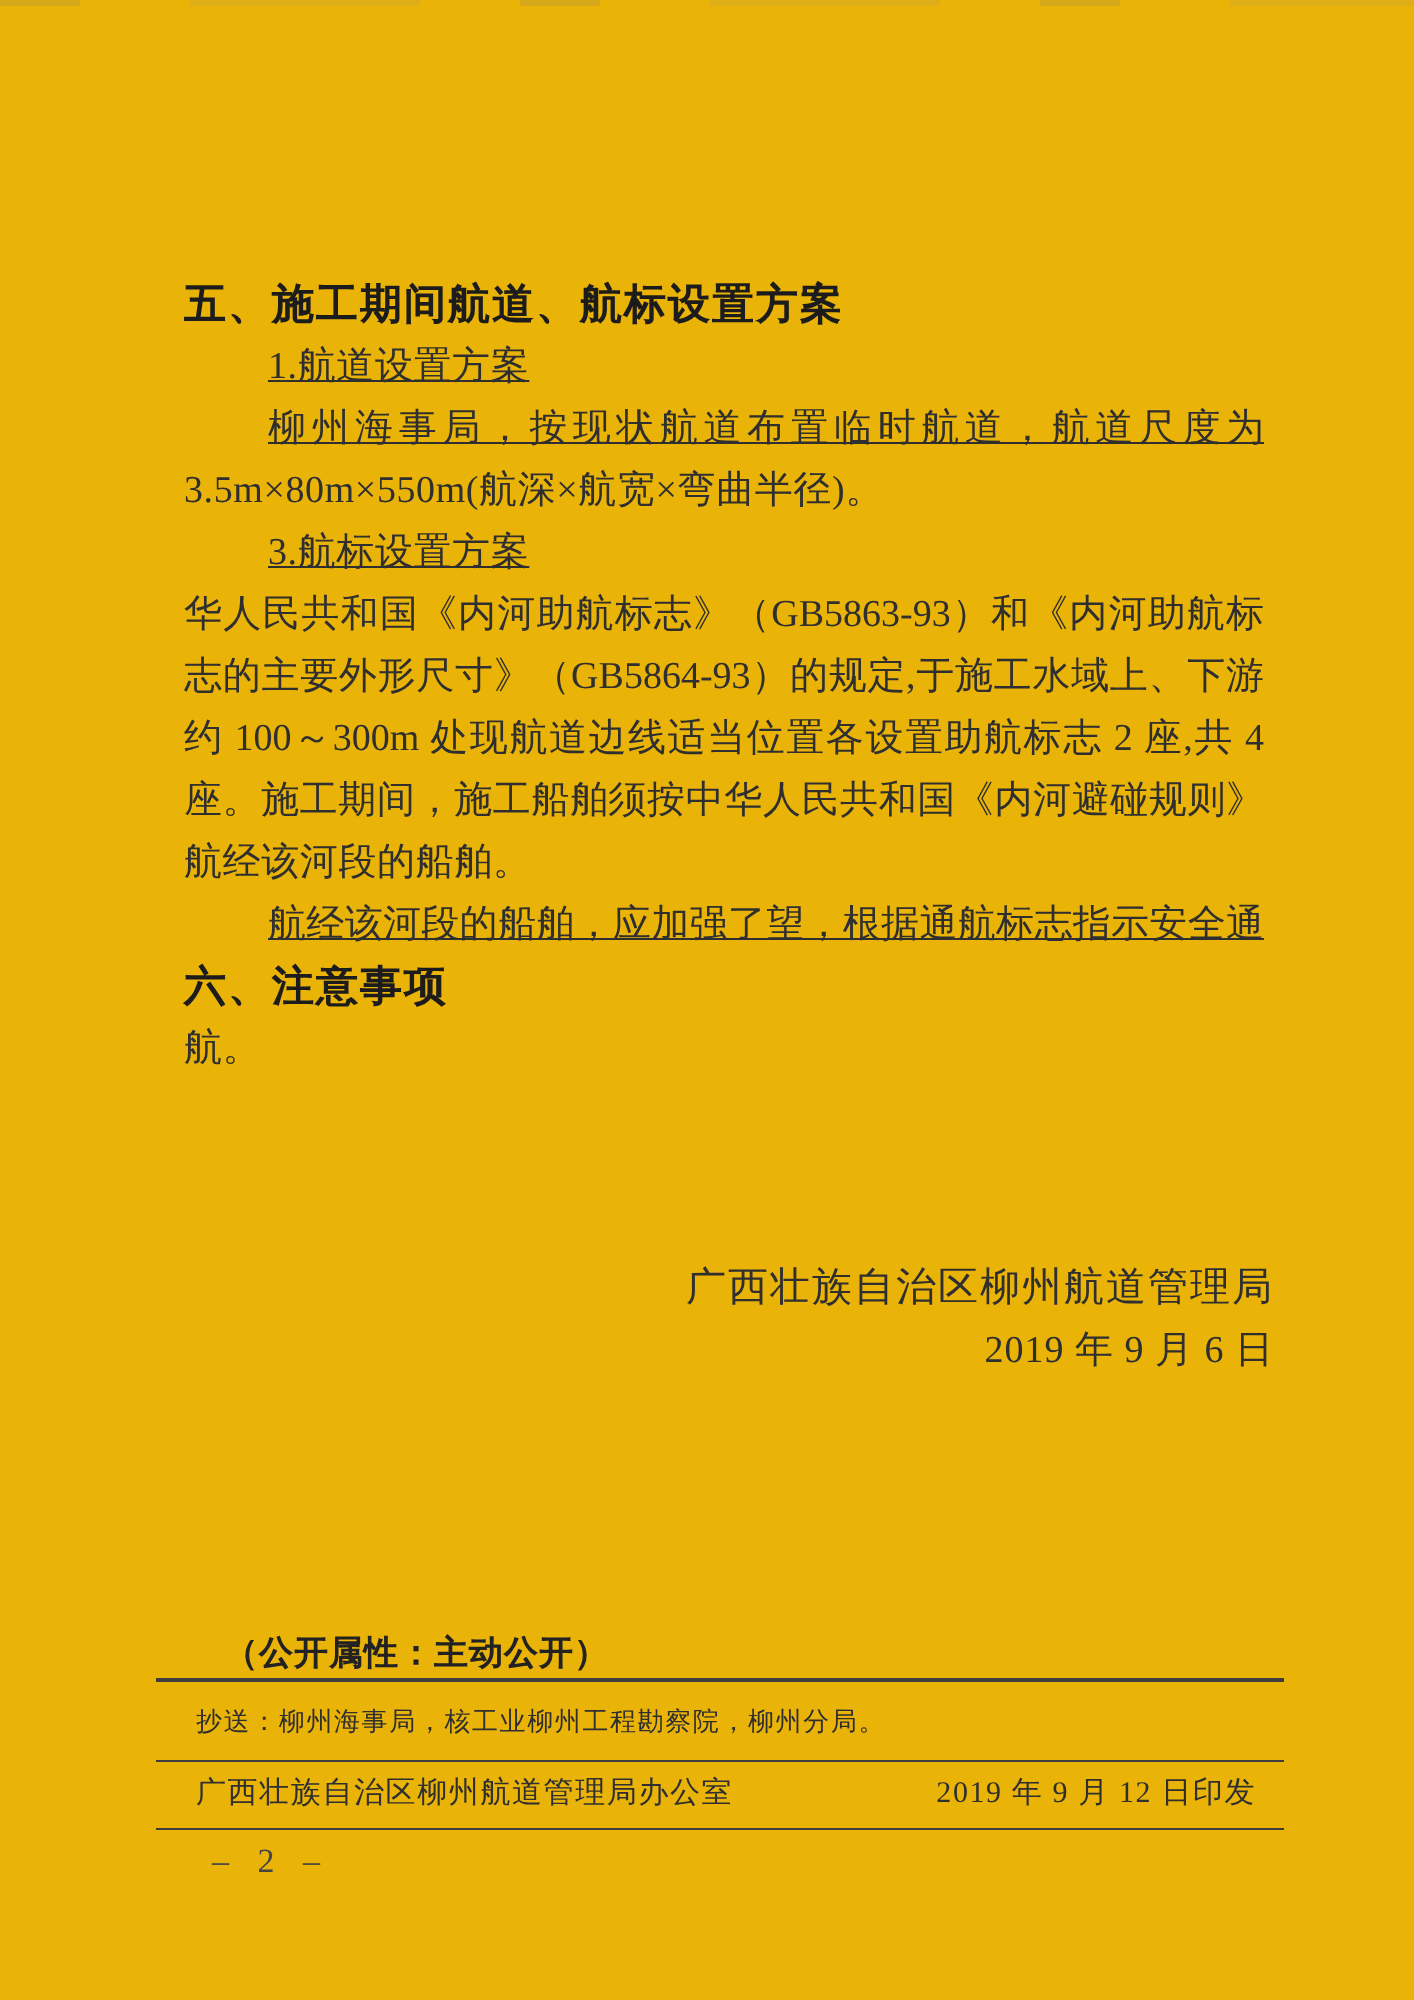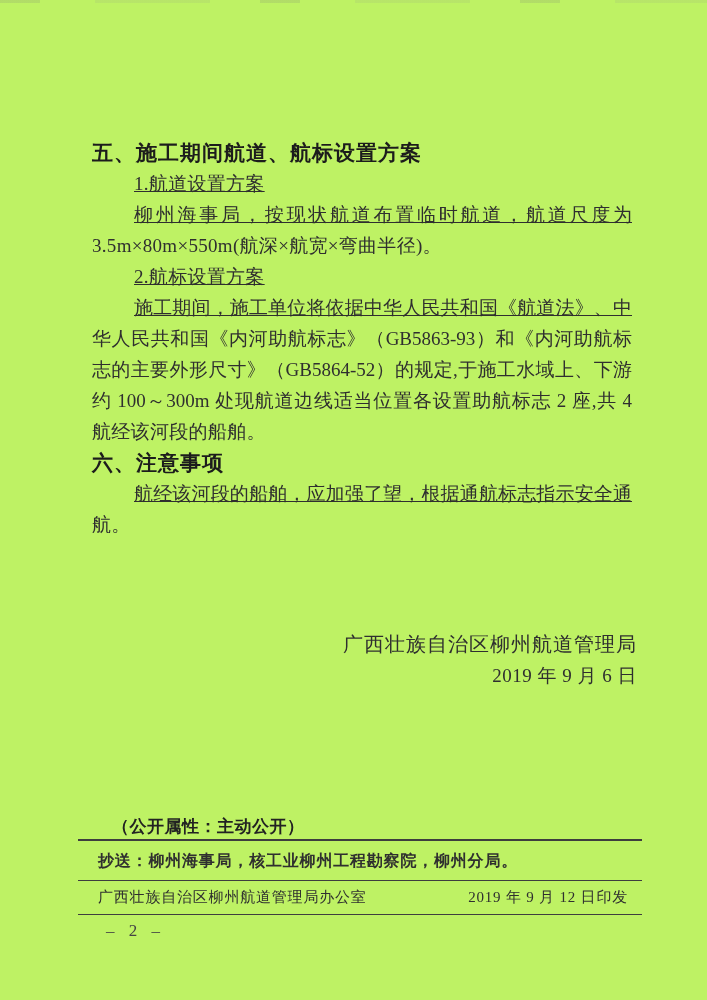--- a/index.html
+++ b/index.html
@@ -5,21 +5,21 @@
   html, body {
     margin: 0;
     padding: 0;
     background: #e8e8e6;
   }
   .page {
     position: relative;
     width: 707px;
     height: 1000px;
     margin: 0 auto;
-    background: #bef264;
+    background: #eab308;
     overflow: hidden;
     font-family: "Liberation Serif", "DejaVu Serif", serif;
     color: #2f2f2f;
   }
   
   .scan-top {
     position: absolute;
     top: 0; left: 0;
     width: 100%; height: 3px;
     background: repeating-linear-gradient(90deg,
@@ -92,23 +92,22 @@
   .publicity {
     padding: 0 0 3px 34px;
     font-weight: 700;
     letter-spacing: 0.5px;
     color: #222;
     line-height: 19px;
   }
   .cc-line {
     padding: 10px 0 9px 20px;
     letter-spacing: 0.8px;
-    font-size: 16px;
+    font-size: 13px;
     line-height: 20px;
-    font-weight: bold;
   }
   .office-row {
     display: flex;
     justify-content: space-between;
     align-items: center;
     padding: 6px 14px 6px 20px;
     letter-spacing: 0.8px;
     font-size: 15px;
     line-height: 21px;
   }
@@ -126,28 +125,28 @@
 
 <div class="page">
 
   <div class="scan-top"></div>
 
   <main class="doc-body">
     <div class="line heading">五、施工期间航道、航标设置方案</div>
     <div class="line indent">1.航道设置方案</div>
     <div class="line justify indent">柳州海事局，按现状航道布置临时航道，航道尺度为</div>
     <div class="line">3.5m×80m×550m(航深×航宽×弯曲半径)。</div>
-    <div class="line indent">2.航标设置方案</div>
-    <div class="line justify indent">施工期间，施工单位将依据中华人民共和国《航道法》、中</div>
+    <div class="line indent">3.航标设置方案</div>
     <div class="line justify">华人民共和国《内河助航标志》（GB5863-93）和《内河助航标</div>
-    <div class="line justify">志的主要外形尺寸》（GB5864-52）的规定,于施工水域上、下游</div>
+    <div class="line justify">志的主要外形尺寸》（GB5864-93）的规定,于施工水域上、下游</div>
     <div class="line justify">约 100～300m 处现航道边线适当位置各设置助航标志 2 座,共 4</div>
+    <div class="line justify">座。施工期间，施工船舶须按中华人民共和国《内河避碰规则》</div>
     <div class="line">航经该河段的船舶。</div>
+    <div class="line justify indent">航经该河段的船舶，应加强了望，根据通航标志指示安全通</div>
     <div class="line heading">六、注意事项</div>
-    <div class="line justify indent">航经该河段的船舶，应加强了望，根据通航标志指示安全通</div>
     <div class="line">航。</div>
   </main>
 
   <div class="signature">
     <div class="issuer">广西壮族自治区柳州航道管理局</div>
     <div class="sig-date">2019 年 9 月 6 日</div>
   </div>
 
   <footer class="doc-footer">
     <div class="publicity">（公开属性：主动公开）</div>

